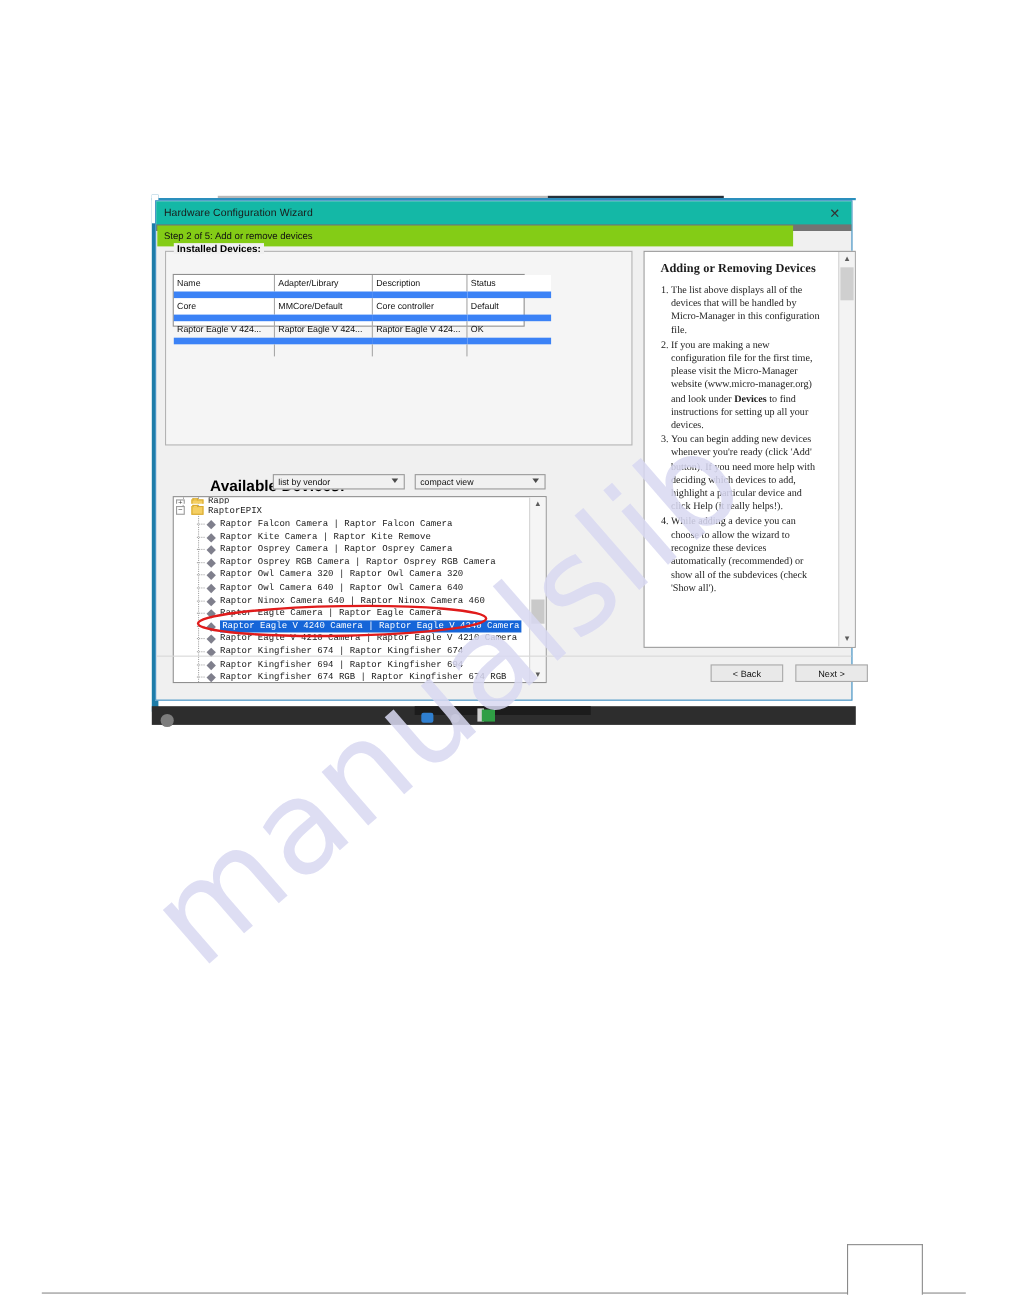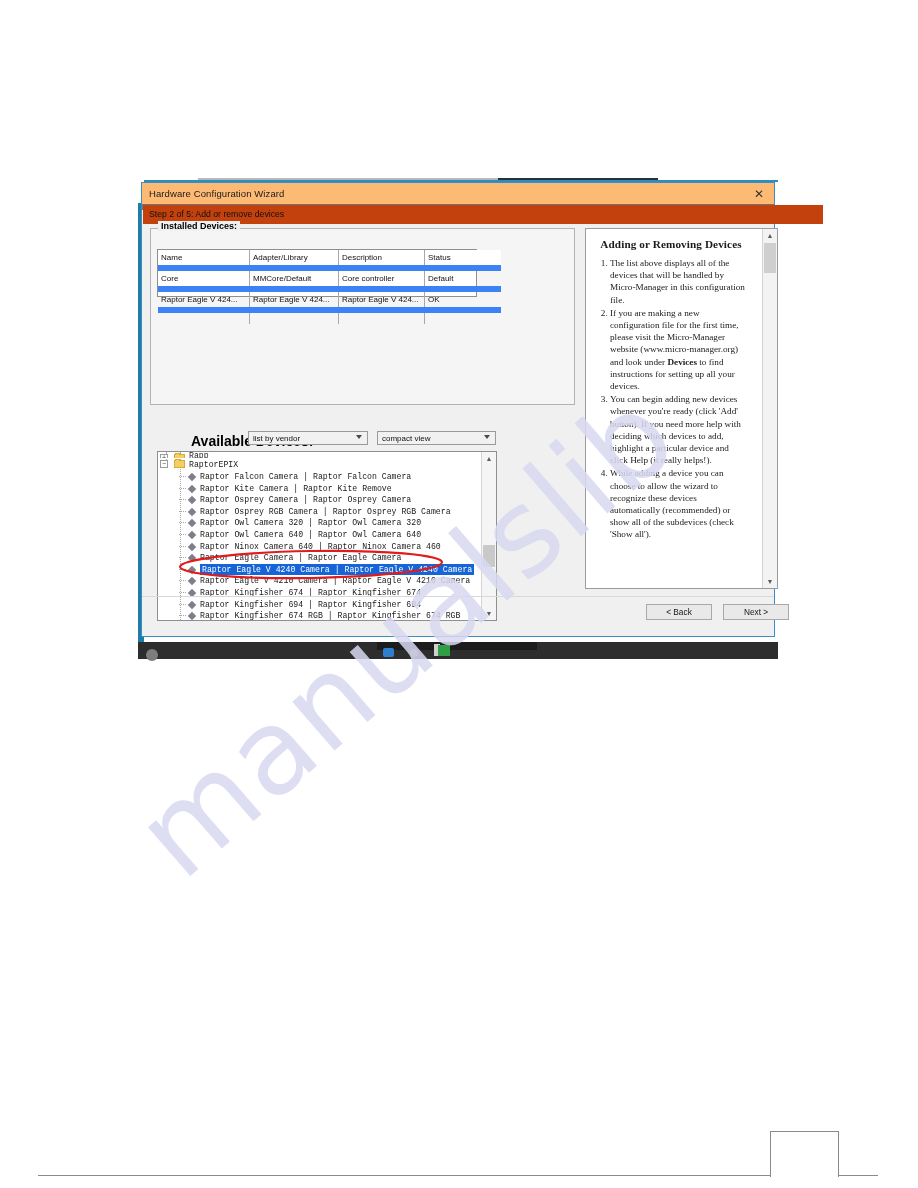--- a/index.html
+++ b/index.html
@@ -148,21 +148,21 @@
     background: #f0f0f0;
     border: 1px solid #3a8ec4;
     box-sizing: border-box;
     font-size: 8.5px;
     color: #000;
   }
 
   #titlebar {
     position: relative;
     height: 21px;
-    background: #fdba74;
+    background: #14b8a6;
     border-bottom: 6px solid #737373;
   }
   #title-text {
     position: absolute;
     left: 7px; top: 5px;
     font-size: 9.5px;
     color: #1a1a1a;
     letter-spacing: .1px;
     white-space: nowrap;
   }
@@ -173,23 +173,23 @@
     display: flex; align-items: center; justify-content: center;
     font-size: 12px;
     color: #333;
     line-height: 1;
     cursor: default;
   }
 
   #stepbar {
     position: absolute;
     left: 1px; top: 22px;
-    width: 680px;
+    width: 578px;
     height: 19px;
-    background: #c2410c;
+    background: #84cc16;
   }
   #step-text {
     position: absolute;
     left: 6px; top: 4px;
     font-size: 8.7px;
     color: #111;
     white-space: nowrap;
   }
 
   

